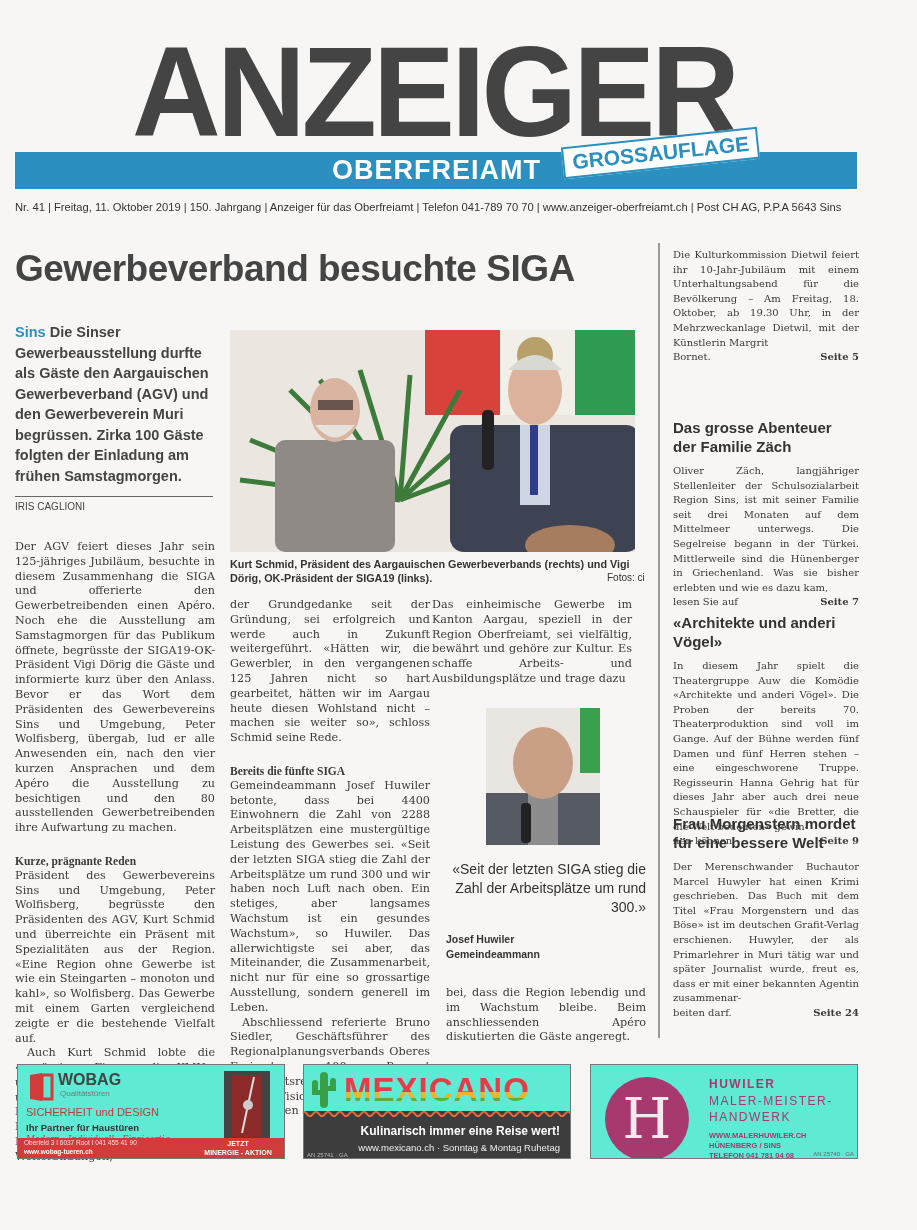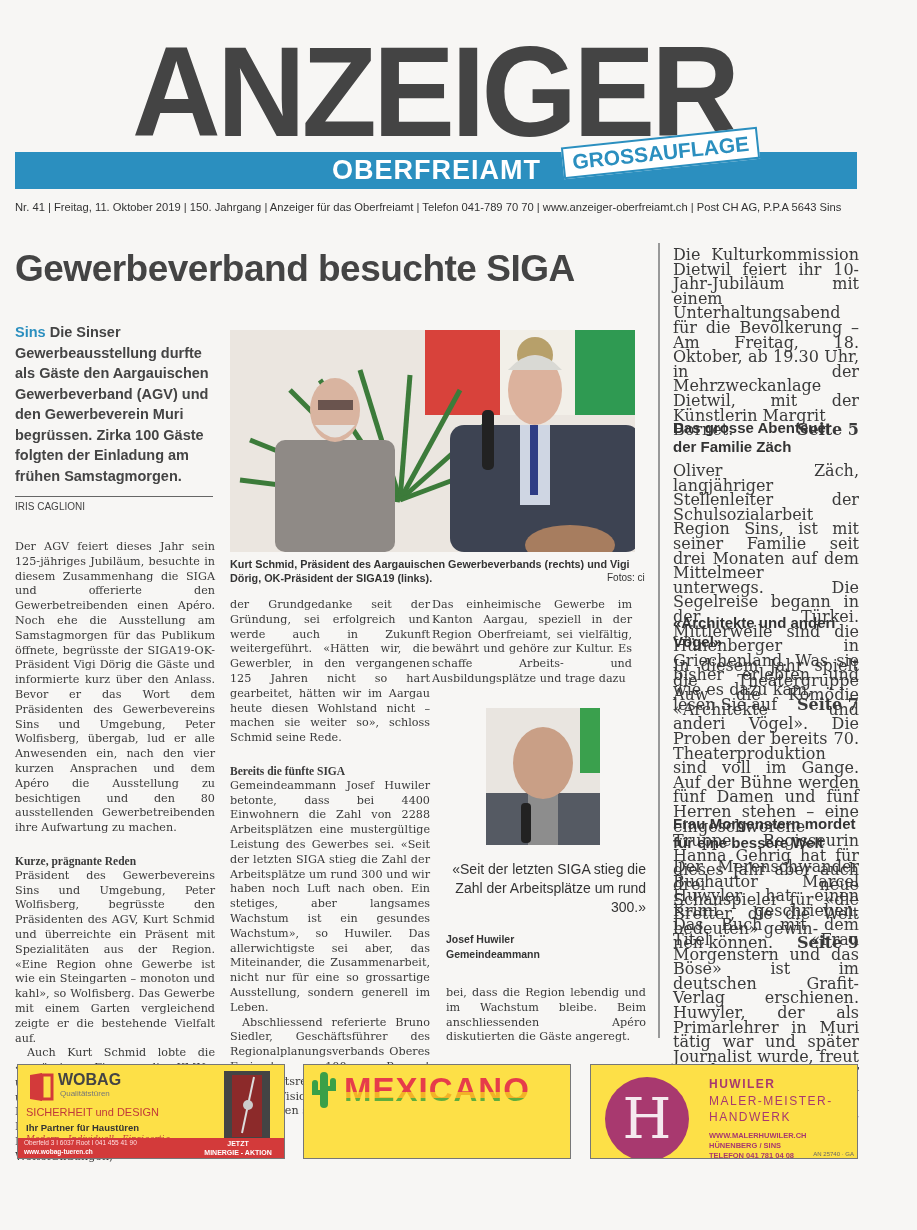--- a/index.html
+++ b/index.html
@@ -21,24 +21,24 @@
 .indent{text-indent:12px}
 .photo{position:absolute;left:230px;top:330px;width:405px;height:222px;overflow:hidden;background:#e8e4df}
 .caption{position:absolute;left:230px;top:557px;width:410px;font-family:"Liberation Sans",sans-serif;font-weight:bold;font-size:10.8px;line-height:14px;color:#333}
 .credit{position:absolute;left:607px;top:572px;font-family:"Liberation Sans",sans-serif;font-size:10px;color:#333}
 .photo2{position:absolute;left:486px;top:708px;width:114px;height:137px;overflow:hidden;background:#e6e2de}
 .quote{position:absolute;left:446px;top:860px;width:200px;text-align:right;font-family:Liberation Sans, sans-serif;font-size:14px;line-height:19px;color:#333}
 .quote-author{position:absolute;left:446px;top:932px;width:200px;text-align:left;font-family:"Liberation Sans",sans-serif;font-weight:bold;font-size:10.5px;line-height:15px;color:#333}
 .sidebar-rule{position:absolute;left:658px;top:243px;height:795px;border-left:2px solid #999}
 .side{position:absolute;left:673px;width:186px}
 .side h3{font-family:"Liberation Sans",sans-serif;font-weight:bold;font-size:15px;line-height:19px;color:#333;margin-bottom:8px}
-.side p{font-size:16px;line-height:14.6px;text-align:justify}
+.side p{font-size:10px;line-height:14.6px;text-align:justify}
 .side .page{display:flex;justify-content:space-between}
 .side .page b{font-weight:bold}
-.ad{position:absolute;top:1064px;height:95px;border:1px solid #777;background:#fde047;overflow:hidden}
+.ad{position:absolute;top:1064px;height:95px;border:1px solid #777;background:#5eead4;overflow:hidden}
 .wobag{left:17px;width:268px}
 .mex{left:303px;width:268px}
 .huw{left:590px;width:268px}
 .foot-code{position:absolute;font-family:"Liberation Sans",sans-serif;font-size:6px;color:#666}
 </style>
 </head>
 <body>
 
 <div class="masthead">
   <div class="mast-title">ANZEIGER</div>
@@ -195,20 +195,28 @@
 
 <div class="ad mex">
   <svg style="position:absolute;left:6px;top:5px" width="28" height="38" viewBox="0 0 28 38">
     <rect x="10" y="2" width="8" height="36" rx="4" fill="#3aa048"></rect>
       <rect x="2" y="10" width="6" height="14" rx="3" fill="#3aa048"></rect>
     <rect x="2" y="20" width="10" height="5" fill="#3aa048"></rect>
       <rect x="20" y="8" width="6" height="12" rx="3" fill="#3aa048"></rect>
       <rect x="16" y="16" width="10" height="5" fill="#3aa048"></rect>
   </svg>
   <div style="position:absolute;left:40px;top:6px;font-family:'Liberation Sans',sans-serif;font-weight:bold;font-size:33px;letter-spacing:1px;background:linear-gradient(#e63c4a 0 55%,#f2b227 55% 70%,#5fae3d 70% 85%,#5a4aa8 85%);-webkit-background-clip:text;background-clip:text;color:transparent;line-height:38px">MEXICANO</div>
+  <div style="position:absolute;left:0;top:46px;width:268px;height:49px;background:#3d3d3d">
+    <svg width="268" height="6" viewBox="0 0 268 6" style="position:absolute;top:0;left:0">
+      <polyline points="0,0 6,6 12,0 18,6 24,0 30,6 36,0 42,6 48,0 54,6 60,0 66,6 72,0 78,6 84,0 90,6 96,0 102,6 108,0 114,6 120,0 126,6 132,0 138,6 144,0 150,6 156,0 162,6 168,0 174,6 180,0 186,6 192,0 198,6 204,0 210,6 216,0 222,6 228,0 234,6 240,0 246,6 252,0 258,6 264,0 268,4" fill="none" stroke="#e8663a" stroke-width="2"></polyline>
+    </svg>
+    <div style="position:absolute;left:0;top:13px;width:268px;text-align:right;padding-right:12px;font-family:'Liberation Sans',sans-serif;font-weight:bold;font-size:12px;color:#fff">Kulinarisch immer eine Reise wert!</div>
+    <div style="position:absolute;left:0;top:31px;width:268px;text-align:right;padding-right:12px;font-family:'Liberation Sans',sans-serif;font-size:9.5px;color:#eee">www.mexicano.ch · Sonntag &amp; Montag Ruhetag</div>
+    <div class="foot-code" style="left:3px;bottom:2px;color:#bbb">AN 25741 · GA</div>
+  </div>
 </div>
 
 <div class="ad huw">
   <div style="position:absolute;left:14px;top:12px;width:84px;height:84px;border-radius:50%;background:#a8396f;color:#f5e9ef;font-family:'DejaVu Serif',serif;font-size:56px;text-align:center;line-height:84px">H</div>
   <div style="position:absolute;left:118px;top:12px;font-family:'Liberation Sans',sans-serif;font-weight:bold;font-size:12px;letter-spacing:1.5px;color:#a8396f">HUWILER</div>
   <div style="position:absolute;left:118px;top:28px;font-family:'Liberation Sans',sans-serif;font-size:12px;letter-spacing:1.5px;color:#a8396f;line-height:16px">
     <div>MALER-MEISTER-</div>
     <div>HANDWERK</div>
   </div>
   <div style="position:absolute;left:118px;top:66px;font-family:'Liberation Sans',sans-serif;font-weight:bold;font-size:7.5px;color:#a8396f;line-height:10px">

